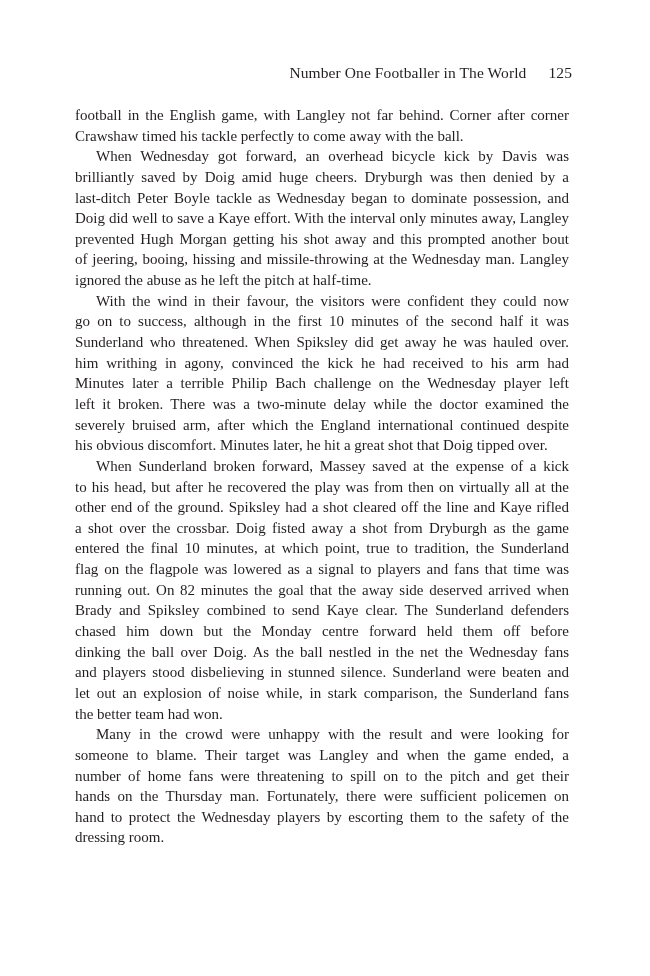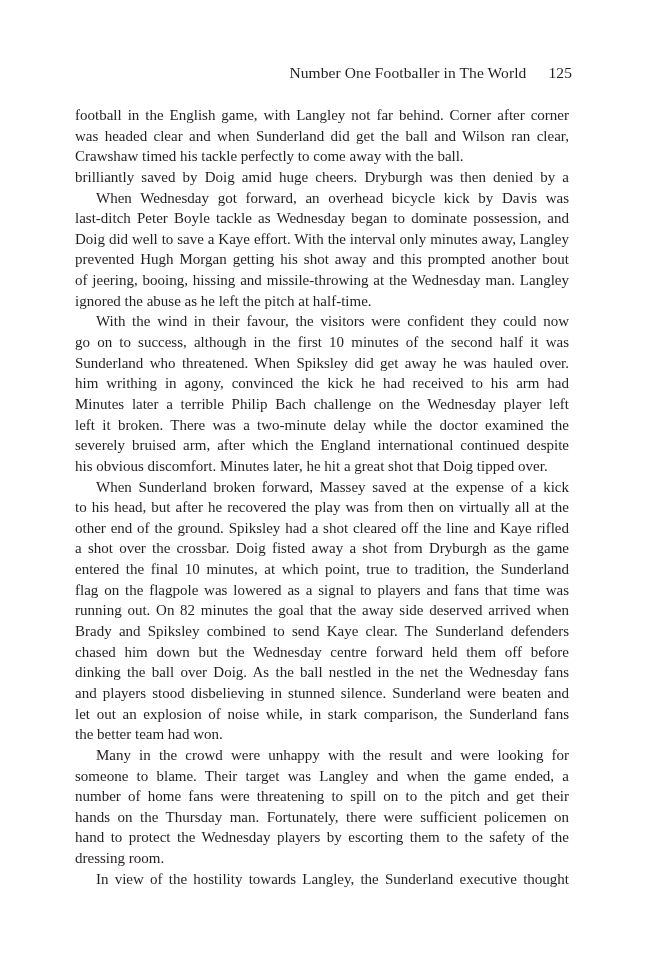--- a/index.html
+++ b/index.html
@@ -62,26 +62,25 @@
 
 <div class="page">
   <div class="running-head">
     <span class="title">Number One Footballer in The World</span>
     <span class="page-num">125</span>
   </div>
 
   <div class="body-text" id="body-text">
       <div class="paragraph">
         <span class="line">football in the English game, with Langley not far behind. Corner after corner</span>
-        <span class="line">was headed clear and when Sunderland did get the ball and Wilson ran clear,</span>
         <span class="line last">Crawshaw timed his tackle perfectly to come away with the ball.</span>
       </div>
       <div class="paragraph">
+        <span class="line indent">When Wednesday got forward, an overhead bicycle kick by Davis was</span>
         <span class="line">brilliantly saved by Doig amid huge cheers. Dryburgh was then denied by a</span>
-        <span class="line indent">When Wednesday got forward, an overhead bicycle kick by Davis was</span>
         <span class="line">last-ditch Peter Boyle tackle as Wednesday began to dominate possession, and</span>
         <span class="line">Doig did well to save a Kaye effort. With the interval only minutes away, Langley</span>
         <span class="line">prevented Hugh Morgan getting his shot away and this prompted another bout</span>
         <span class="line">of jeering, booing, hissing and missile-throwing at the Wednesday man. Langley</span>
         <span class="line last">ignored the abuse as he left the pitch at half-time.</span>
       </div>
       <div class="paragraph">
         <span class="line indent">With the wind in their favour, the visitors were confident they could now</span>
         <span class="line">go on to success, although in the first 10 minutes of the second half it was</span>
         <span class="line">Sunderland who threatened. When Spiksley did get away he was hauled over.</span>
@@ -93,31 +92,30 @@
       </div>
       <div class="paragraph">
         <span class="line indent">When Sunderland broken forward, Massey saved at the expense of a kick</span>
         <span class="line">to his head, but after he recovered the play was from then on virtually all at the</span>
         <span class="line">other end of the ground. Spiksley had a shot cleared off the line and Kaye rifled</span>
         <span class="line">a shot over the crossbar. Doig fisted away a shot from Dryburgh as the game</span>
         <span class="line">entered the final 10 minutes, at which point, true to tradition, the Sunderland</span>
         <span class="line">flag on the flagpole was lowered as a signal to players and fans that time was</span>
         <span class="line">running out. On 82 minutes the goal that the away side deserved arrived when</span>
         <span class="line">Brady and Spiksley combined to send Kaye clear. The Sunderland defenders</span>
-        <span class="line">chased him down but the Wednesday centre forward held them off before</span>
+        <span class="line">chased him down but the Monday centre forward held them off before</span>
         <span class="line">dinking the ball over Doig. As the ball nestled in the net the Wednesday fans</span>
         <span class="line">and players stood disbelieving in stunned silence. Sunderland were beaten and</span>
         <span class="line">let out an explosion of noise while, in stark comparison, the Sunderland fans</span>
         <span class="line last">the better team had won.</span>
       </div>
       <div class="paragraph">
         <span class="line indent">Many in the crowd were unhappy with the result and were looking for</span>
         <span class="line">someone to blame. Their target was Langley and when the game ended, a</span>
         <span class="line">number of home fans were threatening to spill on to the pitch and get their</span>
         <span class="line">hands on the Thursday man. Fortunately, there were sufficient policemen on</span>
         <span class="line">hand to protect the Wednesday players by escorting them to the safety of the</span>
         <span class="line last">dressing room.</span>
       </div>
       <div class="paragraph">
-        <span class="line indent">In view of the hostility towards Langley, the Sunderland executive thought</span>
       </div>
     </div>
 </div>
 
 </body></html>

